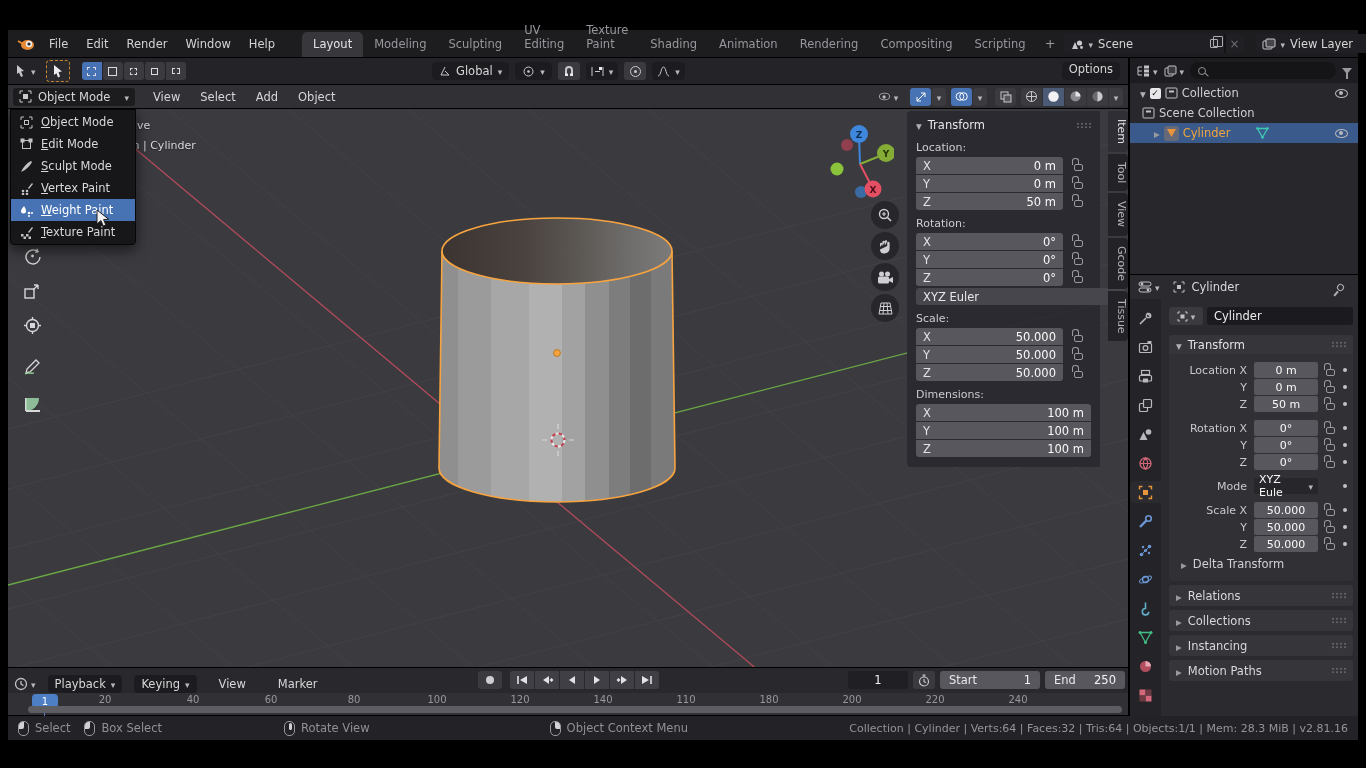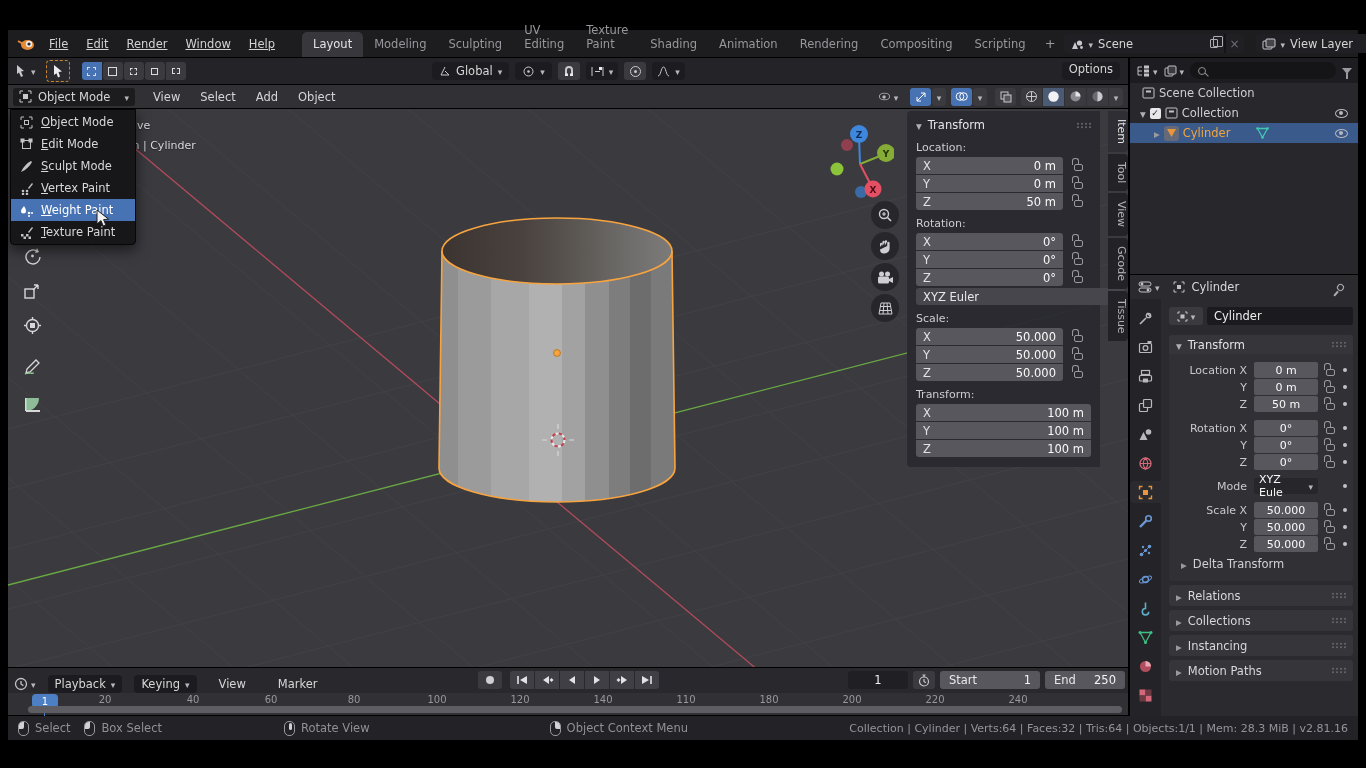--- a/index.html
+++ b/index.html
@@ -32,21 +32,21 @@
   .pinic{width:7px;height:7px;border:1.2px solid #b0b0b4;border-radius:50%;position:relative;transform:rotate(40deg);}
   .pinic::after{content:"";position:absolute;left:2px;top:7px;width:1.5px;height:6px;background:#b0b0b4;}
   .mouse{width:11px;height:15px;border:1px solid #9a9a9e;border-radius:5px;position:relative;flex:none;}
   .mouse i{position:absolute;background:#d2d2d6;}
   .mb-left i{left:0;top:0;width:5px;height:7px;border-radius:4px 0 2px 0;}
   .mb-right i{right:0;top:0;width:5px;height:7px;border-radius:0 4px 0 2px;}
   .mb-mid i{left:3.5px;top:1px;width:3px;height:7px;border-radius:2px;}
 
   
   .topbar{position:absolute;left:8px;top:30px;width:1350px;height:27px;background:#1d1d20;display:flex;align-items:center;padding:0 6px;}
-  .menu-lbl{padding:0 9px;color:#d2d2d4;text-decoration:underline;}
+  .menu-lbl{padding:0 9px;color:#d2d2d4;}
   .wstabs{display:flex;align-items:flex-end;margin-left:18px;height:27px;}
   .wstab{padding:5px 11px 6px;color:#97979c;border-radius:5px 5px 0 0;}
   .wstab.active{background:#37373c;color:#e4e4e6;}
   .addtab{color:#9a9a9e;padding:0 8px;font-size:13px;}
   .idwidget{background:#1f1f24;border-radius:4px;height:19px;display:flex;align-items:center;flex:none;}
   .idwidget .main{display:flex;align-items:center;gap:5px;padding:0 6px;flex:1;height:100%;}
   .idwidget .xseg{width:20px;height:100%;border-left:2px solid #141417;display:flex;align-items:center;justify-content:center;}
 
   
   .toolsettings{position:absolute;left:8px;top:58px;width:1120px;height:26px;background:#242428;display:flex;align-items:center;padding:0 6px;}
@@ -593,21 +593,21 @@
           </div>
         <span class="lock"></span>
       </div>
       <div class="nprow">
         <div class="npfield" style="border-radius:0 0 3px 3px;">
             <span class="ax">Z</span>
             <span class="val">50.000</span>
           </div>
         <span class="lock"></span>
       </div>
-      <div class="npsec">Transform:</div>
+      <div class="npsec">Dimensions:</div>
       <div class="nprow npwide">
         <div class="npfield" style="border-radius:3px 3px 0 0;">
             <span class="ax">X</span>
             <span class="val">100 m</span>
           </div>
       </div>
       <div class="nprow npwide">
         <div class="npfield">
             <span class="ax">Y</span>
             <span class="val">100 m</span>
@@ -713,36 +713,36 @@
             <rect x="1" y="3" width="8" height="8" rx="1" fill="none" stroke="#c2c2c6"></rect>
             <rect x="4" y="1" width="8" height="8" rx="1" fill="#3a3a3f" stroke="#c2c2c6"></rect>
           </svg>
         <span class="caret"></span>
       </span>
       <div class="searchbox">
         <span class="mag"></span>
       </div>
       <span class="funnel"></span>
     </div>
-    <div class="outrow" style="padding-left:12px;">
-      <svg width="13" height="12" viewBox="0 0 13 12">
-          <rect x="1" y="1" width="11" height="10" rx="1" fill="none" stroke="#c2c2c6"></rect>
-          <rect x="4" y="3.5" width="5" height="2" fill="#c2c2c6"></rect>
-        </svg>
-      <span class="oname">Scene Collection</span>
-    </div>
     <div class="outrow" style="padding-left:10px;">
       <span class="tri-d"></span>
       <span class="cbx"></span>
       <svg width="13" height="12" viewBox="0 0 13 12">
           <rect x="1" y="1" width="11" height="10" rx="1" fill="none" stroke="#c2c2c6"></rect>
           <rect x="4" y="3.5" width="5" height="2" fill="#c2c2c6"></rect>
         </svg>
       <span class="oname">Collection</span>
       <span class="eye" style="margin-left:auto;margin-right:4px;"></span>
+    </div>
+    <div class="outrow" style="padding-left:12px;">
+      <svg width="13" height="12" viewBox="0 0 13 12">
+          <rect x="1" y="1" width="11" height="10" rx="1" fill="none" stroke="#c2c2c6"></rect>
+          <rect x="4" y="3.5" width="5" height="2" fill="#c2c2c6"></rect>
+        </svg>
+      <span class="oname">Scene Collection</span>
     </div>
     <div class="outrow sel" style="padding-left:24px;">
       <span class="tri-r"></span>
       <span class="meshbadge">
         <svg width="11" height="10" viewBox="0 0 11 10">
             <path d="M1,1h9L5.5,9z" fill="#e8953c"></path>
           </svg>
       </span>
       <span class="oname orange">Cylinder</span>
       <svg width="13" height="12" viewBox="0 0 13 12" style="margin-left:22px;">

